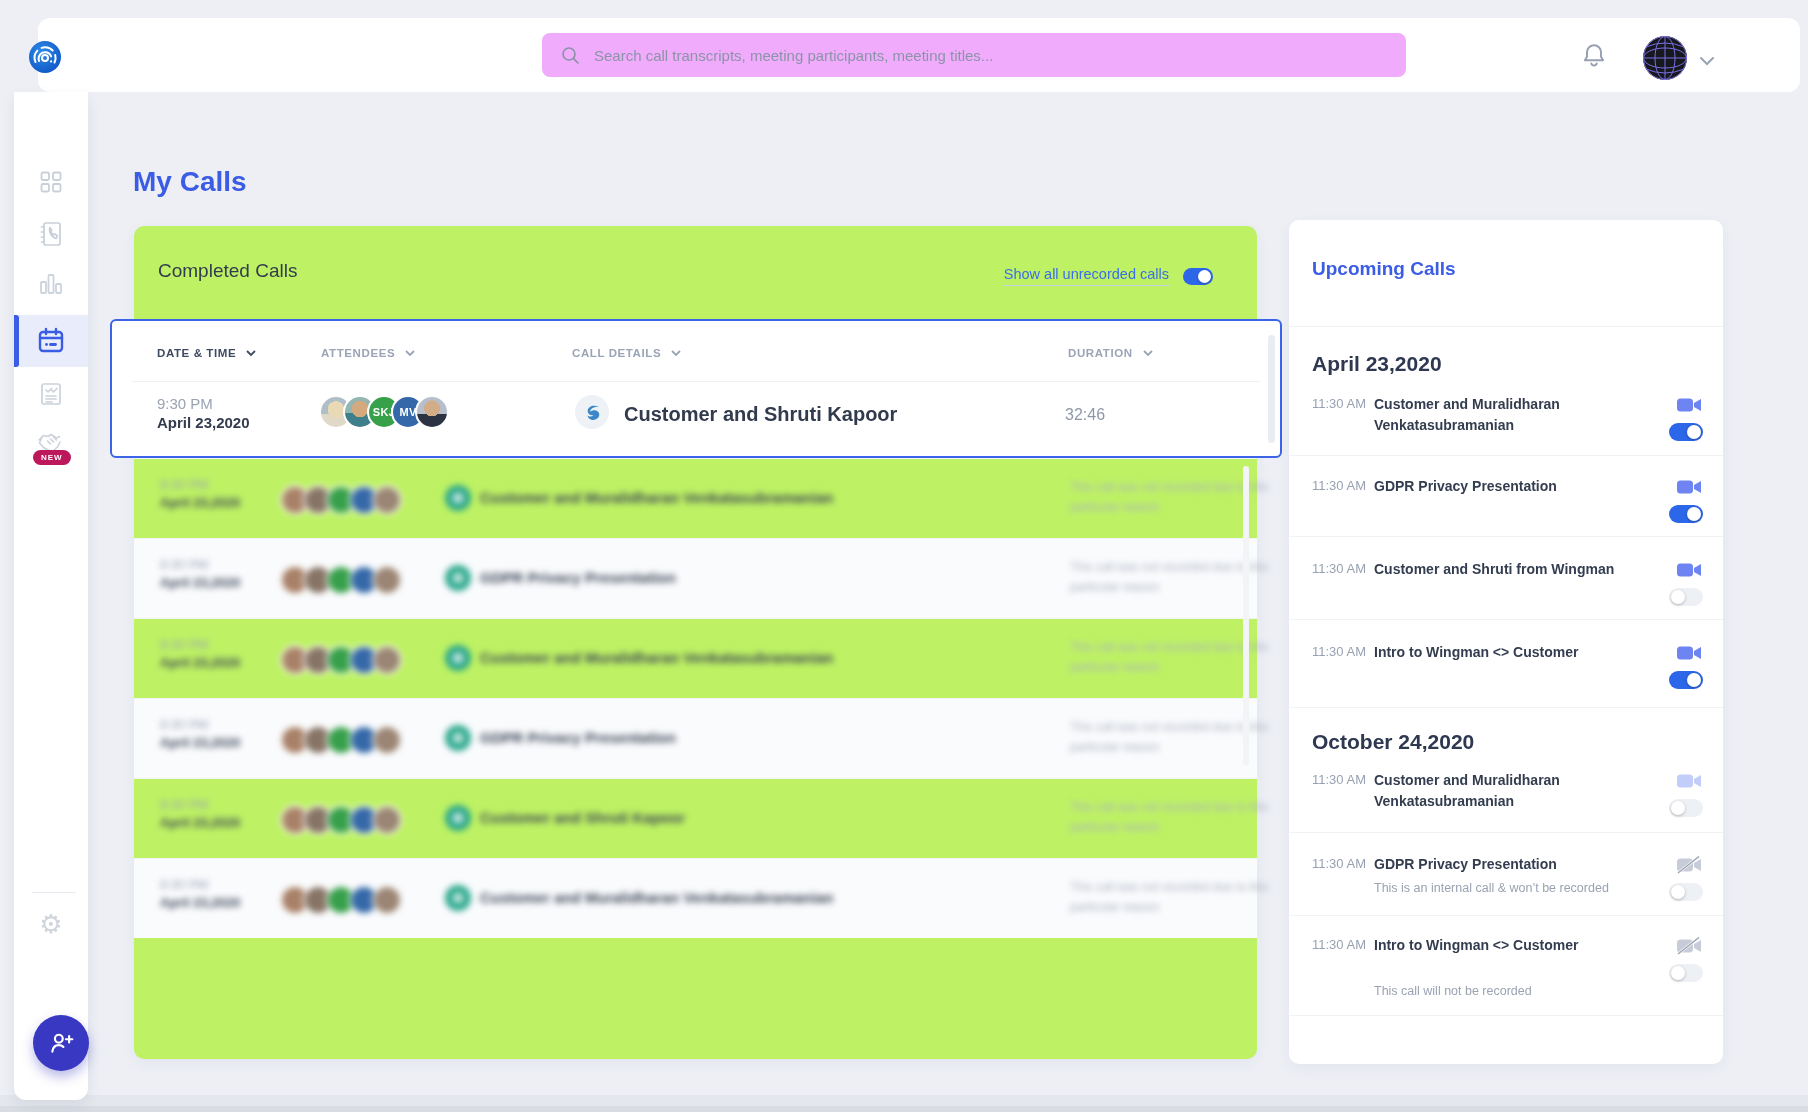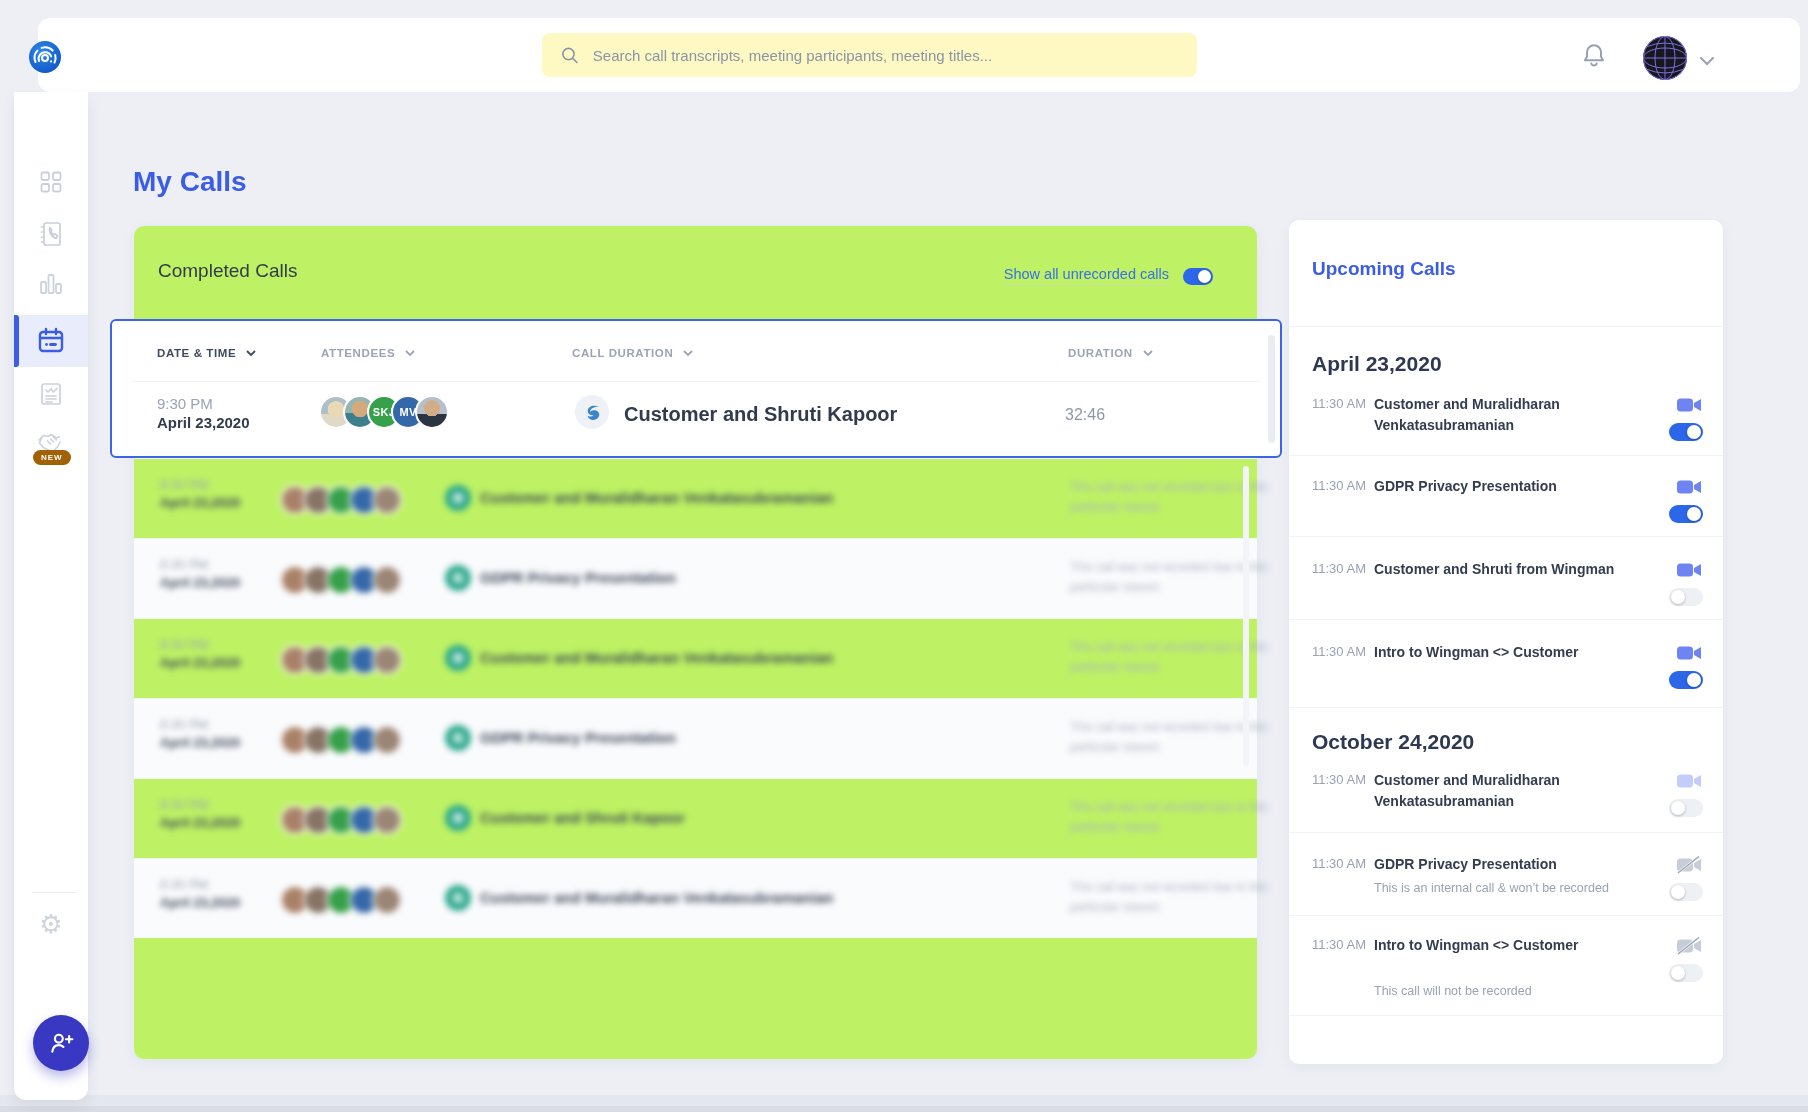--- a/index.html
+++ b/index.html
@@ -1,34 +1,34 @@
 <!DOCTYPE html>
 <html><head>
 <meta charset="utf-8">
 <style>
   html,body{margin:0;padding:0;background:#edeff5;font-family:"Liberation Sans",sans-serif;}
   .page{position:relative;width:1808px;height:1112px;background:#edeff5;overflow:hidden;}
 
   
   .topbar{position:absolute;left:38px;top:18px;width:1762px;height:74px;background:#fff;border-radius:12px;}
   .logo{position:absolute;left:28px;top:40px;width:34px;height:34px;z-index:6;}
-  .search{position:absolute;left:542px;top:33px;width:655px;height:44px;background:#fef9c3;border-radius:8px;display:flex;align-items:center;}
+  .search{position:absolute;left:542px;top:33px;width:864px;height:44px;background:#f0abfc;border-radius:8px;display:flex;align-items:center;}
   .search svg{margin-left:18px;}
   .search input{border:0;background:transparent;outline:none;font-size:15px;color:#5a6374;width:640px;margin-left:12px;font-family:"Liberation Sans",sans-serif;}
   .search input::placeholder{color:#8b94a7;}
   .bell{position:absolute;left:1581px;top:42px;cursor:pointer;}
   .avatar{position:absolute;left:1642px;top:35px;width:46px;height:46px;border-radius:50%;overflow:hidden;cursor:pointer;}
   .av-chevron{position:absolute;left:1700px;top:52px;cursor:pointer;}
 
   
   .sidebar{position:absolute;left:14px;top:92px;width:74px;height:1008px;background:#fff;border-radius:0 0 12px 12px;box-shadow:0 6px 14px rgba(40,50,90,.08);z-index:5;}
   .side-item{position:absolute;left:0;width:74px;height:48px;display:flex;align-items:center;justify-content:center;cursor:pointer;}
   .side-active-bg{position:absolute;left:0;top:223px;width:74px;height:52px;background:#e9edfb;}
   .side-active-bar{position:absolute;left:0;top:223px;width:5px;height:52px;background:#3b5ce4;border-radius:0 3px 3px 0;}
-  .new-badge{position:absolute;left:19px;top:358px;background:#a16207;color:#fff;font-size:8px;font-weight:bold;letter-spacing:1px;padding:3px 8px;border-radius:8px;}
+  .new-badge{position:absolute;left:19px;top:358px;background:#be185d;color:#fff;font-size:8px;font-weight:bold;letter-spacing:1px;padding:3px 8px;border-radius:8px;}
   .side-divider{position:absolute;left:18px;top:800px;width:44px;height:1px;background:#e6e9f0;}
   .gear{position:absolute;left:24px;top:812px;width:74px;height:40px;display:flex;align-items:center;justify-content:center;left:0;cursor:pointer;}
   .fab{position:absolute;left:19px;top:923px;width:56px;height:56px;border-radius:50%;background:#3838c2;display:flex;align-items:center;justify-content:center;cursor:pointer;box-shadow:0 6px 12px rgba(56,56,194,.35);}
 
   
   .page-title{position:absolute;left:133px;top:166px;font-size:28px;font-weight:bold;color:#3b5ce4;}
 
   
   .calls-card{position:absolute;left:134px;top:226px;width:1123px;height:833px;background:#bef264;border-radius:10px;box-shadow:0 4px 14px rgba(40,50,90,.05);}
   .cc-head-title{position:absolute;left:24px;top:34px;font-size:19px;color:#333c4e;}
@@ -349,21 +349,21 @@
           <path d="M1 1l4 4 4-4"></path>
         </svg>
     </div>
     <div class="th" style="left:209px;">
       <span>ATTENDEES</span>
       <svg width="10" height="7" viewBox="0 0 10 7" fill="none" stroke="currentColor" stroke-width="1.8">
           <path d="M1 1l4 4 4-4"></path>
         </svg>
     </div>
     <div class="th" style="left:460px;">
-      <span>CALL DURATION</span>
+      <span>CALL DETAILS</span>
       <svg width="10" height="7" viewBox="0 0 10 7" fill="none" stroke="currentColor" stroke-width="1.8">
           <path d="M1 1l4 4 4-4"></path>
         </svg>
     </div>
     <div class="th" style="left:956px;">
       <span>DURATION</span>
       <svg width="10" height="7" viewBox="0 0 10 7" fill="none" stroke="currentColor" stroke-width="1.8">
           <path d="M1 1l4 4 4-4"></path>
         </svg>
     </div>

